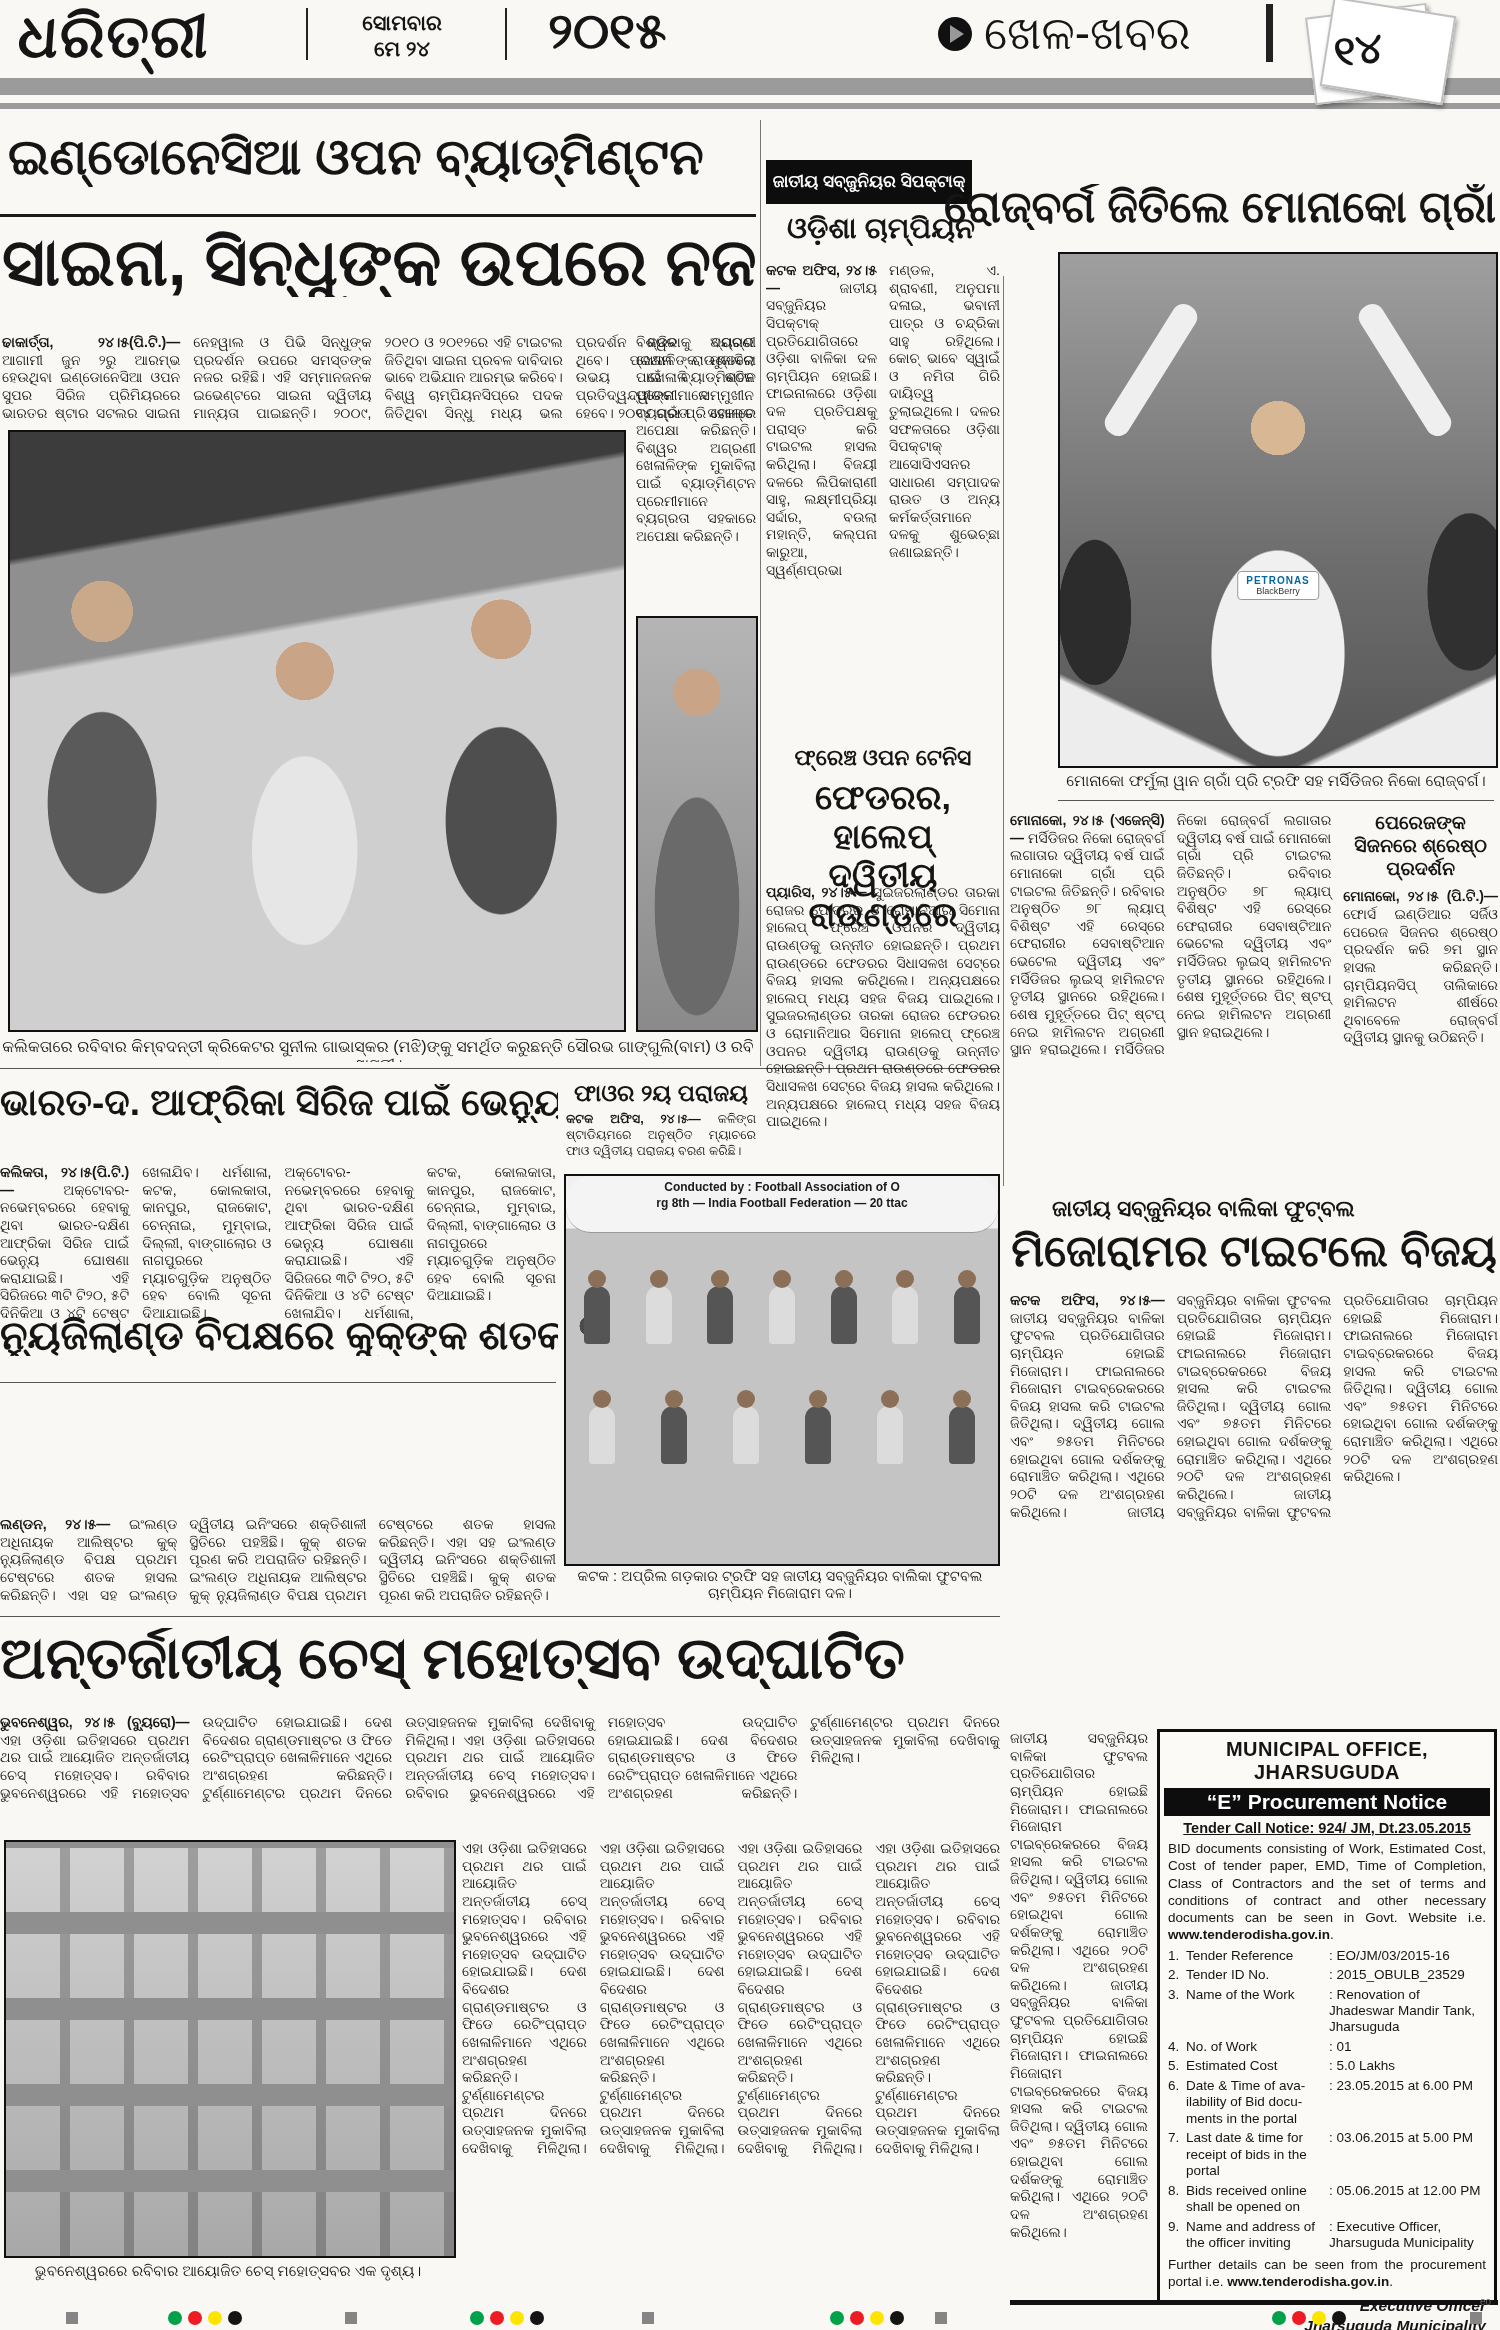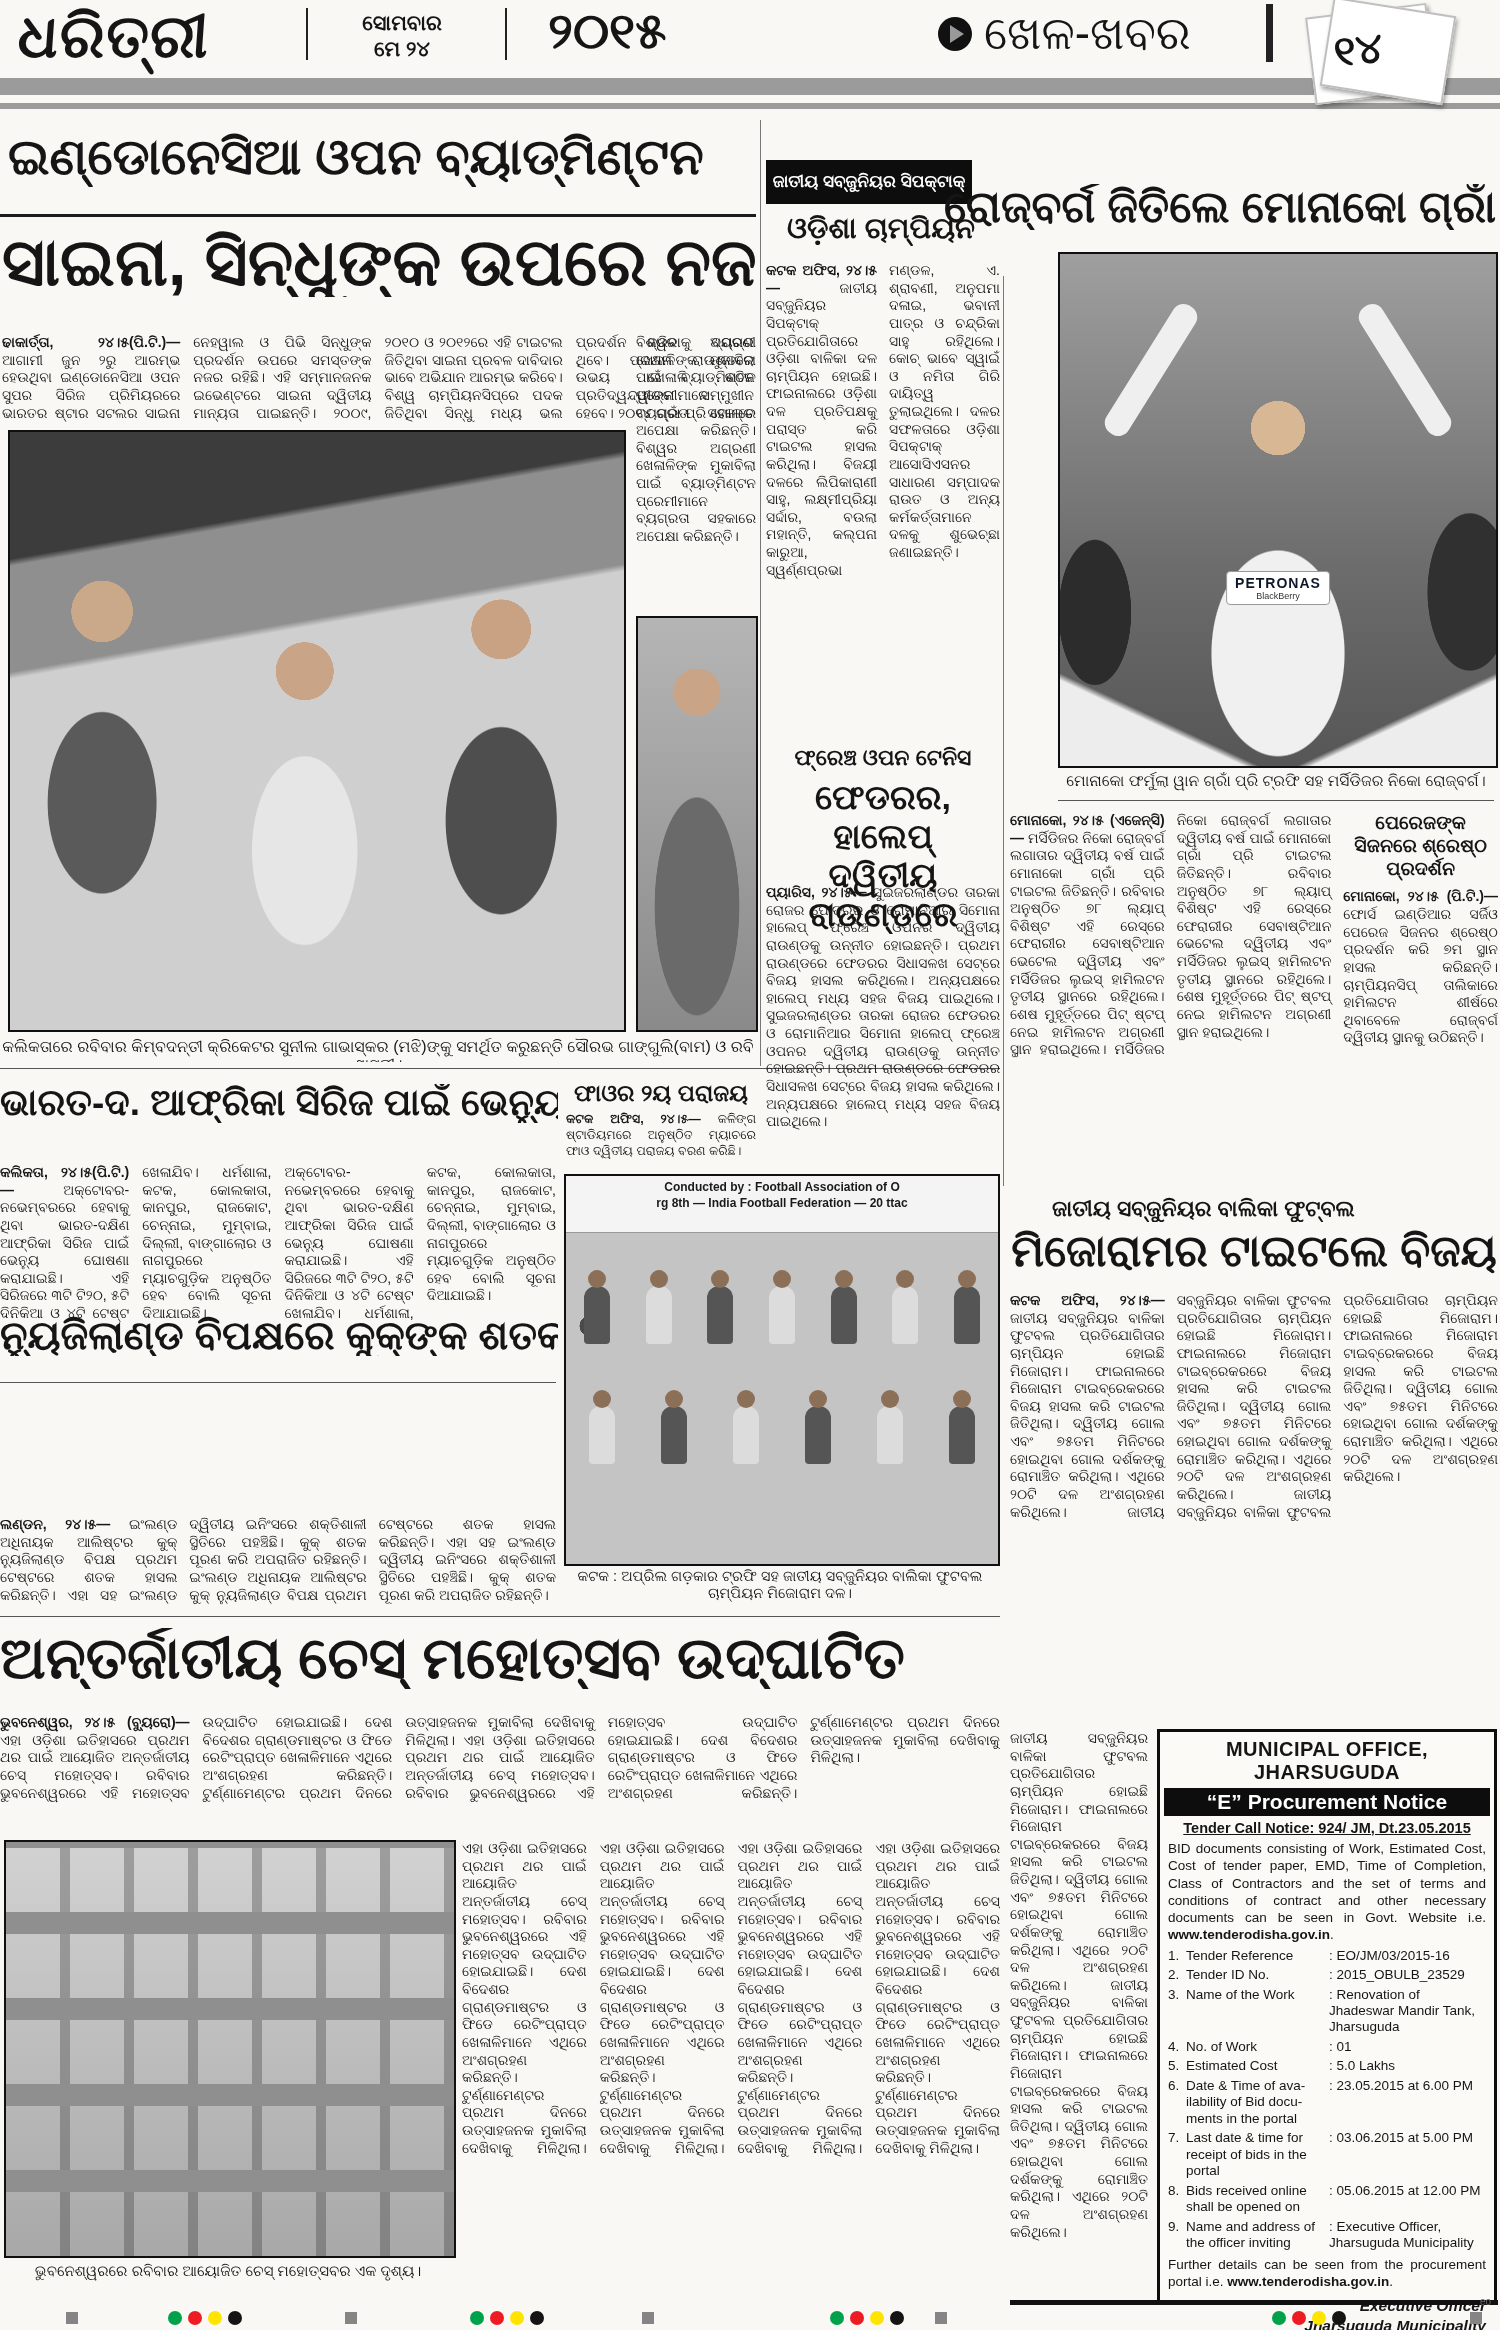--- a/index.html
+++ b/index.html
@@ -65,27 +65,27 @@
      radial-gradient(ellipse 60px 120px at 8% 70%, #2c2c2c 0 60%, transparent 61%),
      radial-gradient(ellipse 70px 130px at 94% 66%, #303030 0 60%, transparent 61%),
      radial-gradient(circle 30px at 50% 34%, #d8b894 0 90%, transparent 91%),
      radial-gradient(ellipse 110px 170px at 50% 78%, #f0f0f0 0 60%, transparent 61%),
      linear-gradient(25deg, #ededed 0 12%, transparent 13%),
      linear-gradient(-25deg, #ededed 0 12%, transparent 13%),
      linear-gradient(#9f9f9f,#6d6d6d 60%,#565656);}
   .arm{position:absolute;width:26px;height:150px;background:#efefef;border-radius:12px;}
   .brandbox{position:absolute;left:50%;top:62%;transform:translateX(-50%);background:#fff;
             border:1px solid #999;border-radius:4px;padding:3px 8px;text-align:center;}
-  .brand1{font-size:14px;font-weight:bold;letter-spacing:1px;color:#0f172a;}
+  .brand1{font-size:10px;font-weight:bold;letter-spacing:1px;color:#0369a1;}
   .brand2{font-size:9px;color:#333;}
   .ph-football{background:
      radial-gradient(circle 11px at 24px 150px, #4a4a4a 0 95%, transparent 96%),
      linear-gradient(#f0f0f0 0 52px, #c4c4c4 53px 100%);}
   .fb-band{position:absolute;left:0;top:0;right:0;height:52px;background:#f4f4f4;border-bottom:1px solid #999;
-           text-align:center;font-size:12px;font-weight:bold;color:#1a1a1a;padding-top:4px;line-height:1.3;}
+           text-align:center;font-size:12px;font-weight:bold;color:#1a1a1a;padding-top:4px;line-height:1.3;border-radius:25px;}
   .fb-row{position:absolute;left:0;right:0;display:flex;justify-content:space-around;}
   .fb-p{width:26px;height:58px;background:#555;border-radius:12px 12px 4px 4px;position:relative;}
   .fb-p:before{content:"";position:absolute;left:4px;top:-16px;width:18px;height:18px;border-radius:50%;background:#8c6f57;}
   .fb-p.lt{background:#dcdcdc;}
   .ph-chess{background:
      repeating-linear-gradient(0deg, transparent 0 64px, #8f8f8f 64px 86px),
      repeating-linear-gradient(90deg, transparent 0 54px, rgba(60,60,60,.35) 54px 64px),
      linear-gradient(#d2d2d2,#a8a8a8);}
 
   

